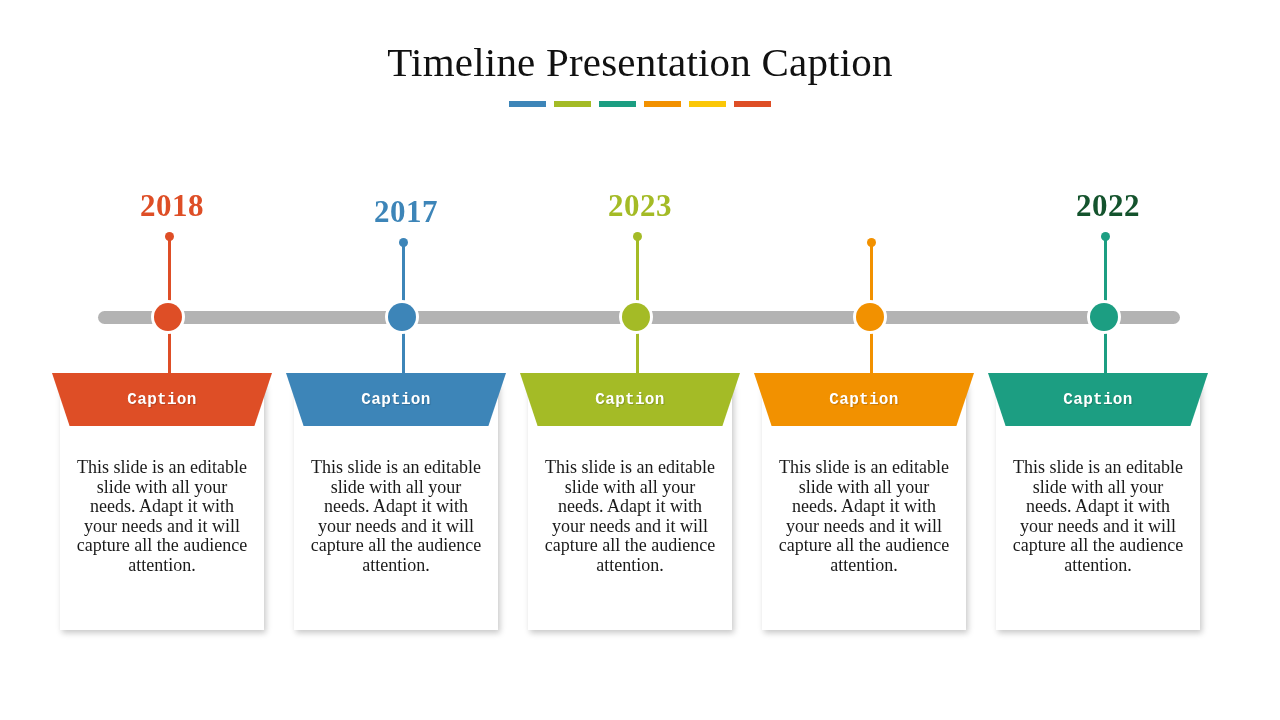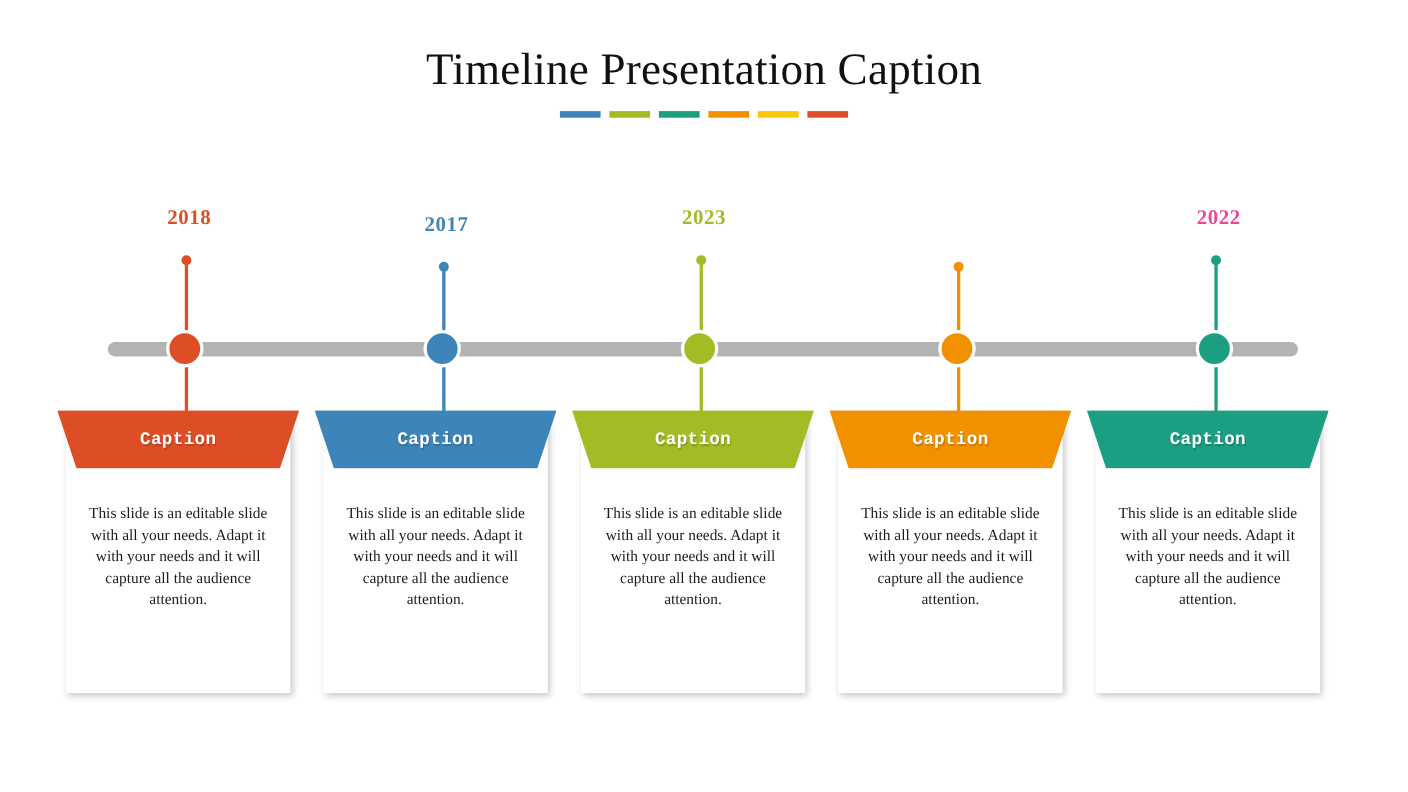--- a/index.html
+++ b/index.html
@@ -64,21 +64,21 @@
     height: 720px;
   }
 
   .year-label {
     position: absolute;
     top: 188px;
     left: 0;
     width: 240px;
     text-align: center;
     font-family: "Liberation Serif", serif;
-    font-size: 19px;
+    font-size: 31px;
     font-weight: bold;
     letter-spacing: 0.5px;
   }
   .tl-col.lower .year-label { top: 194px; }
 
   
   .top-knob {
     position: absolute;
     top: 232px;
     left: 113px;
@@ -120,21 +120,21 @@
     box-shadow: 2px 3px 6px rgba(0,0,0,0.22);
   }
 
   .card-body {
     position: absolute;
     top: 76px;
     left: 12px;
     width: 180px;
     text-align: center;
     font-family: "Liberation Serif", serif;
-    font-size: 14px;
+    font-size: 18px;
     line-height: 19.5px;
     color: #1a1a1a;
   }
 
   
   .caption {
     position: absolute;
     top: 373px;
     left: 0px;
     width: 220px;
@@ -222,15 +222,15 @@
     <div class="tl-col" style="left: 988px;">
       <div class="card">
         <div class="card-body">This slide is an editable slide with all your needs. Adapt it with your needs and it will capture all the audience attention.</div>
       </div>
       <div class="stem" style="background: rgb(28, 158, 130);"></div>
       <div class="top-knob" style="background: rgb(28, 158, 130);"></div>
       <div class="bar-dot" style="background: rgb(28, 158, 130);"></div>
       <div class="caption" style="background: rgb(28, 158, 130);">
         <span class="caption-label">Caption</span>
       </div>
-      <div class="year-label" style="color: #ec4899;">2022</div>
+      <div class="year-label" style="color: #14532d;">2022</div>
     </div>
   </div>
 
 </body></html>

